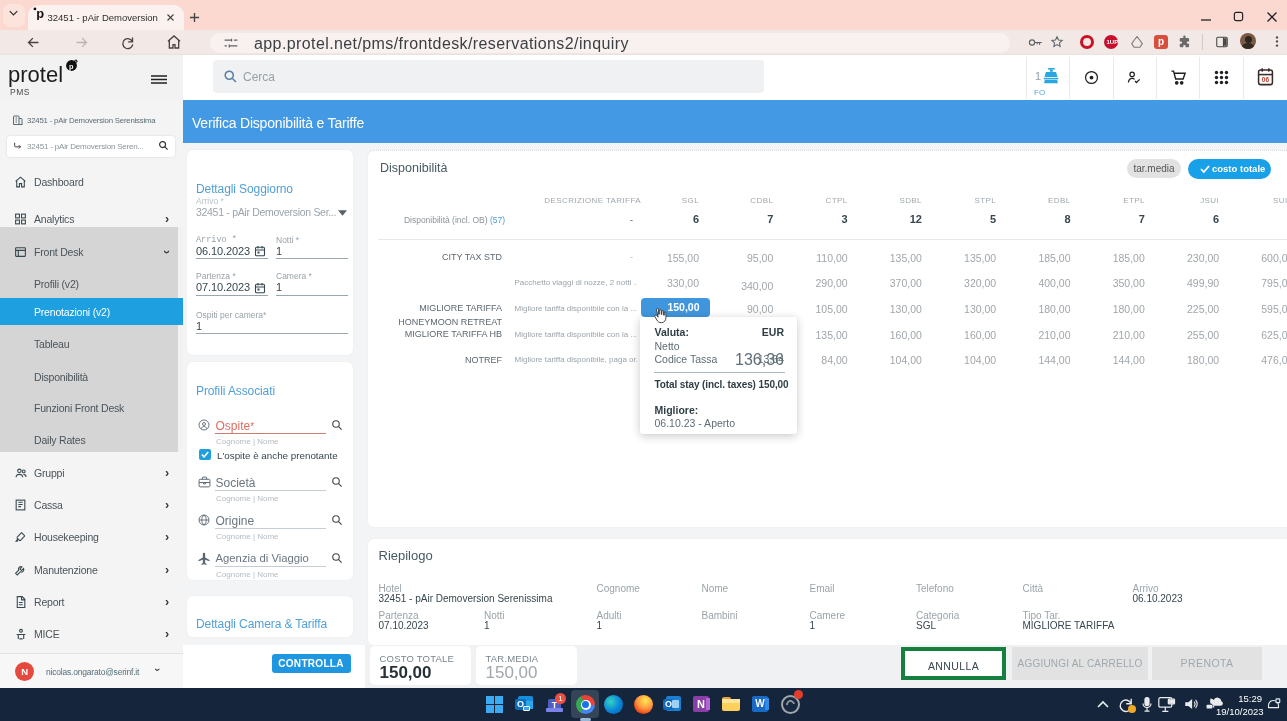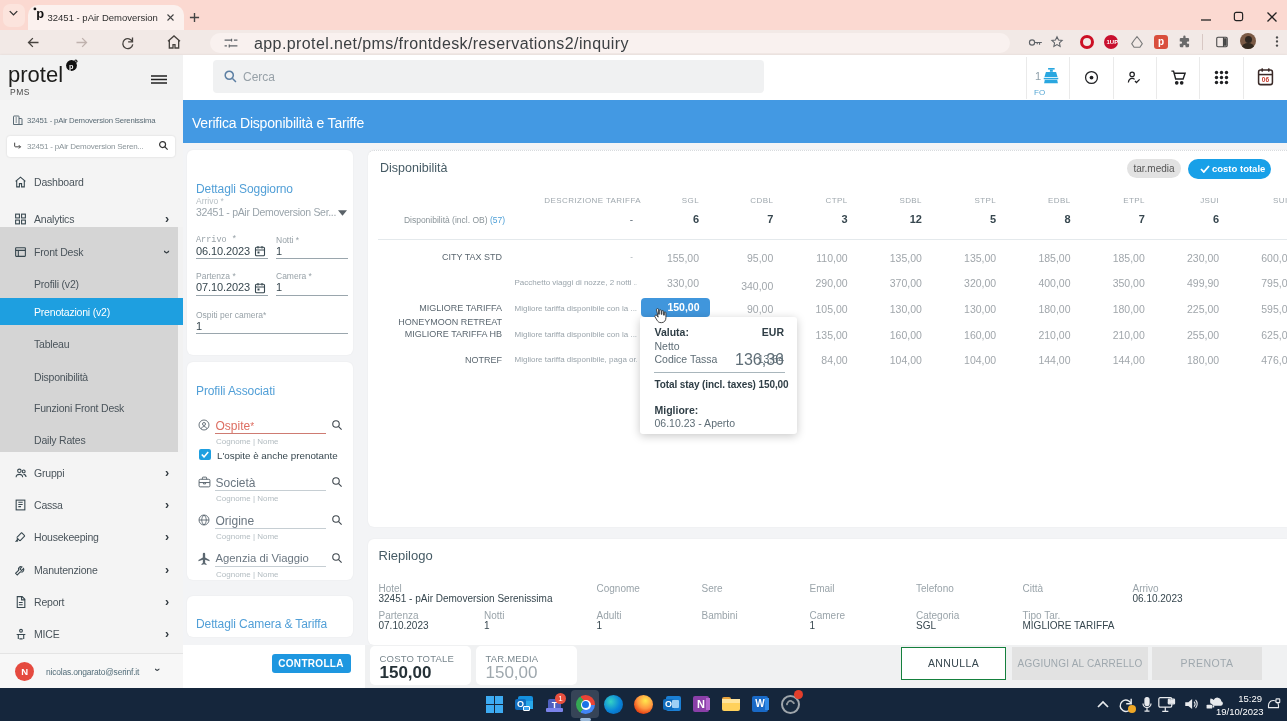--- a/index.html
+++ b/index.html
@@ -530,21 +530,21 @@
   <div class="pcell abs" style="left:632.5px;top:203.5px;">144,00</div>
   <div class="pcell abs" style="left:706.8px;top:203.5px;">144,00</div>
   <div class="pcell abs" style="left:781.1px;top:203.5px;">180,00</div>
   <div class="pcell abs" style="left:855.4px;top:203.5px;">476,00</div>
 </div>
 
 <div class="panel abs" style="left:368px;top:539px;width:919px;height:106px;border-radius:6px 0 0 6px;" id="riep">
   <div class="abs" style="left:10.5px;top:8.5px;font-size:13px;color:#455A64;">Riepilogo</div>
   <div class="rlabel abs" style="left:10.5px;top:44px;">Hotel</div>
   <div class="rlabel abs" style="left:228.5px;top:44px;">Cognome</div>
-  <div class="rlabel abs" style="left:333.5px;top:44px;">Sere</div>
+  <div class="rlabel abs" style="left:333.5px;top:44px;">Nome</div>
   <div class="rlabel abs" style="left:441.5px;top:44px;">Email</div>
   <div class="rlabel abs" style="left:548px;top:44px;">Telefono</div>
   <div class="rlabel abs" style="left:654.5px;top:44px;">Città</div>
   <div class="rlabel abs" style="left:764.5px;top:44px;">Arrivo</div>
   <div class="rvalue abs" style="left:10.5px;top:54px;">32451 - pAir Demoversion Serenissima</div>
   <div class="rvalue abs" style="left:764.5px;top:54px;">06.10.2023</div>
   <div class="rlabel abs" style="left:10.5px;top:70.5px;">Partenza</div>
   <div class="rlabel abs" style="left:116px;top:70.5px;">Notti</div>
   <div class="rlabel abs" style="left:228.5px;top:70.5px;">Adulti</div>
   <div class="rlabel abs" style="left:333.5px;top:70.5px;">Bambini</div>
@@ -581,21 +581,21 @@
 </div>
 <div id="footR" class="abs">
   <div class="abs" style="left:5px;top:1px;width:101px;height:39px;background:#fff;border-radius:5px;">
     <div class="abs" style="left:9.5px;top:6.5px;font-size:9.5px;color:#78868D;letter-spacing:.2px;">COSTO TOTALE</div>
     <div class="abs" style="left:9.5px;top:16.5px;font-size:17px;font-weight:bold;color:#263238;">150,00</div>
   </div>
   <div class="abs" style="left:111px;top:1px;width:101px;height:39px;background:#fff;border-radius:5px;">
     <div class="abs" style="left:9.5px;top:6.5px;font-size:9.5px;color:#78868D;letter-spacing:.2px;">TAR.MEDIA</div>
     <div class="abs" style="left:9.5px;top:16.5px;font-size:17px;color:#9FA8AE;">150,00</div>
   </div>
-  <div class="abs" style="left:536px;top:2px;width:105px;height:33px;background:#fff;border:1px solid #15803d;font-size:10.5px;color:#37474F;text-align:center;line-height:31px;letter-spacing:.4px;">ANNULLA</div>
+  <div class="abs" style="left:536px;top:2px;width:105px;height:33px;background:#fff;border:4px solid #15803d;font-size:10.5px;color:#37474F;text-align:center;line-height:31px;letter-spacing:.4px;">ANNULLA</div>
   <div class="abs" style="left:647px;top:2px;width:136px;height:33px;background:#E2E2E2;font-size:10px;color:#9FA8AE;text-align:center;line-height:33px;letter-spacing:.2px;">AGGIUNGI AL CARRELLO</div>
   <div class="abs" style="left:787px;top:2px;width:110px;height:33px;background:#E2E2E2;font-size:10.5px;color:#9FA8AE;text-align:center;line-height:33px;letter-spacing:.4px;">PRENOTA</div>
 </div>
 <div id="taskbar" class="abs">
 
   <svg class="abs" style="left:486px;top:8px;" width="17" height="17" viewBox="0 0 17 17">
       <rect x="0" y="0" width="8" height="8" fill="#3DABF2"></rect>
       <rect x="9" y="0" width="8" height="8" fill="#3DABF2"></rect>
       <rect x="0" y="9" width="8" height="8" fill="#3DABF2"></rect>
       <rect x="9" y="9" width="8" height="8" fill="#3DABF2"></rect>

